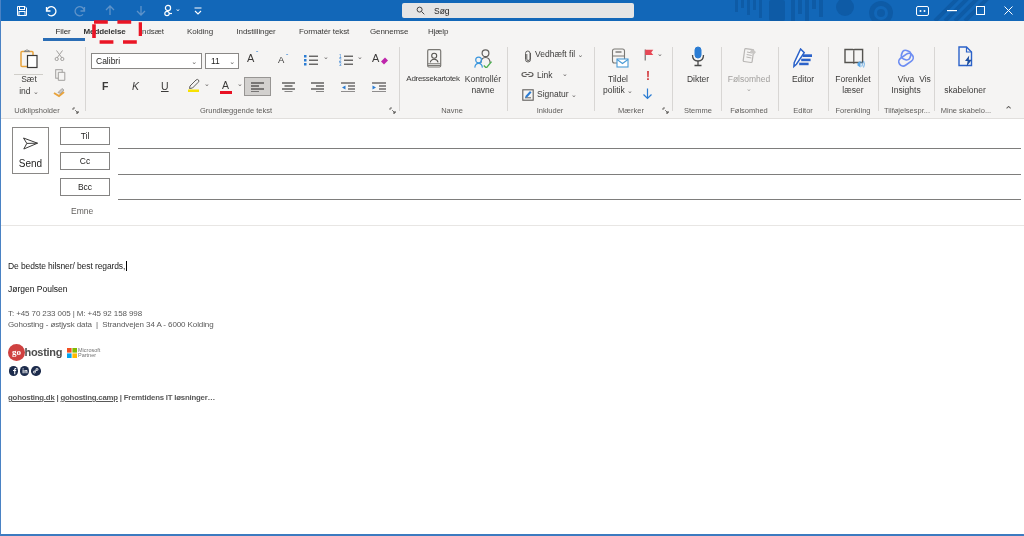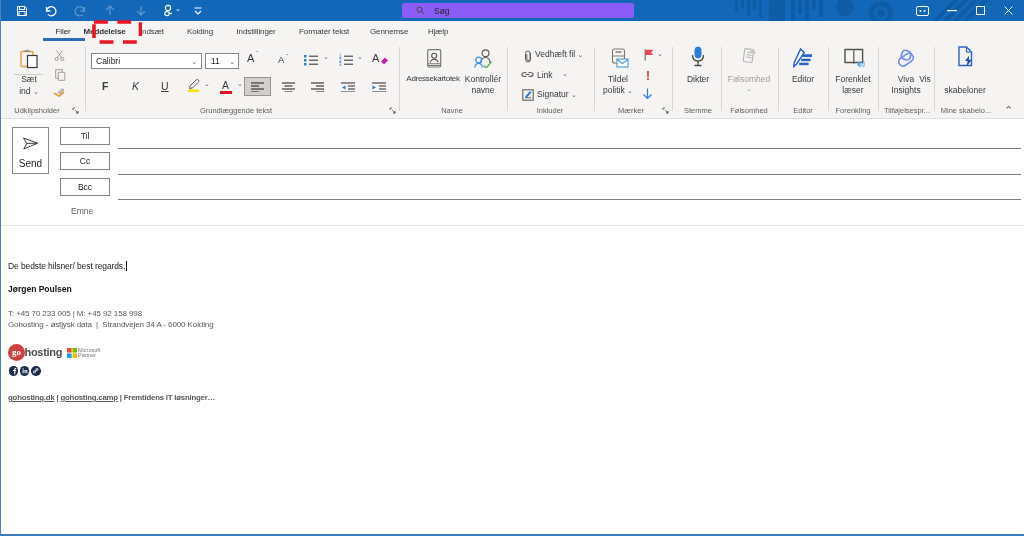--- a/index.html
+++ b/index.html
@@ -3,21 +3,21 @@
 <meta charset="utf-8">
 <style>
 *{margin:0;padding:0;box-sizing:border-box;}
 html,body{width:1024px;height:536px;font-family:"Liberation Sans",sans-serif;background:#fff;overflow:hidden;}
 #win{position:relative;width:1024px;height:536px;background:#fff;border-left:1px solid #4a82c4;border-right:1px solid #4a82c4;border-bottom:2px solid #3c7bc0;}
 .abs{position:absolute;}
 
 #titlebar{position:absolute;left:0;top:0;width:1024px;height:21px;background:#1267b8;overflow:hidden;}
 #titlebar svg.deco{position:absolute;right:0;top:0;}
 #title{position:absolute;top:0;height:21px;line-height:21px;font-size:8px;letter-spacing:-0.1px;color:#fff;left:225px;width:160px;text-align:center;white-space:nowrap;}
-#searchbox{position:absolute;left:401px;top:3px;width:232px;height:15px;background:#8b5cf6;border-radius:2px;color:#252525;font-size:8.5px;display:flex;align-items:center;}
+#searchbox{position:absolute;left:401px;top:3px;width:232px;height:15px;background:#e5e5e5;border-radius:2px;color:#252525;font-size:8.5px;display:flex;align-items:center;}
 
 #tabrow{position:absolute;left:0;top:21px;width:1024px;height:23px;background:#f5f4f3;}
 .tab{position:absolute;top:0;height:21px;line-height:21px;font-size:8px;letter-spacing:-0.1px;color:#3b3a39;white-space:nowrap;margin-left:39px;}
 #tab-meddelelse{font-weight:bold;color:#333;}
 #medunder{position:absolute;left:41.5px;top:17px;width:42px;height:2.5px;background:#2a6db5;}
 
 #ribbon{position:absolute;left:0;top:44px;width:1024px;height:75px;background:#f5f4f3;border-bottom:1px solid #e1dfdd;}
 .vsep{position:absolute;top:3px;height:64px;width:1px;background:#d8d6d4;}
 .glabel{position:absolute;top:62px;font-size:7.5px;color:#605e5c;text-align:center;white-space:nowrap;}
 .dlg{position:absolute;top:63px;width:7px;height:7px;}
@@ -407,21 +407,21 @@
     <div class="fieldbtn" style="top:33px">Cc</div>
     <div class="fieldbtn" style="top:59px">Bcc</div>
     <div class="fline" style="top:29px"></div>
     <div class="fline" style="top:55px"></div>
     <div class="fline" style="top:80px"></div>
     <div class="abs" style="left:70px;top:87px;font-size:8.5px;color:#605e5c">Emne</div>
     <div class="abs" style="left:0;top:106px;width:1024px;height:1px;background:#e8e6e4"></div>
   </div>
   <div id="mailbody">
     <div class="abs" style="left:7px;top:34.5px;font-size:8.5px;letter-spacing:-0.1px;color:#1a1a1a">De bedste hilsner/ best regards,<span style="border-left:1px solid #000;margin-left:1px"></span></div>
-    <div class="abs" style="left:7px;top:58px;font-size:8.5px;font-weight:bold;color:#111">Jørgen Poulsen</div>
+    <div class="abs" style="left:7px;top:58px;font-size:8.5px;font-weight:normal;color:#111">Jørgen Poulsen</div>
     <div class="abs" style="left:7px;top:82.5px;font-size:8px;letter-spacing:-0.1px;color:#595959">T: +45 70 233 005 | M: +45 92 158 998</div>
     <div class="abs" style="left:7px;top:94px;font-size:8px;letter-spacing:-0.1px;color:#595959">Gohosting - østjysk data &nbsp;| &nbsp;Strandvejen 34 A - 6000 Kolding</div>
 
     <div class="abs" style="left:7px;top:118px;width:17px;height:17px;border-radius:50%;background:#cf4140;color:#fff;font-size:9px;font-weight:bold;text-align:center;line-height:16.5px;font-family:'Liberation Serif',serif">go</div>
     <div class="abs" style="left:23.5px;top:119.5px;font-size:11px;font-weight:bold;color:#4d4d4d;letter-spacing:-0.3px">hosting</div>
     <svg class="abs" style="left:65.5px;top:121.5px" width="10" height="10" viewBox="0 0 10 10">
         <rect x="0" y="0" width="4.6" height="4.6" fill="#f25022"></rect>
         <rect x="5.4" y="0" width="4.6" height="4.6" fill="#7fba00"></rect>
         <rect x="0" y="5.4" width="4.6" height="4.6" fill="#00a4ef"></rect>
         <rect x="5.4" y="5.4" width="4.6" height="4.6" fill="#ffb900"></rect>

